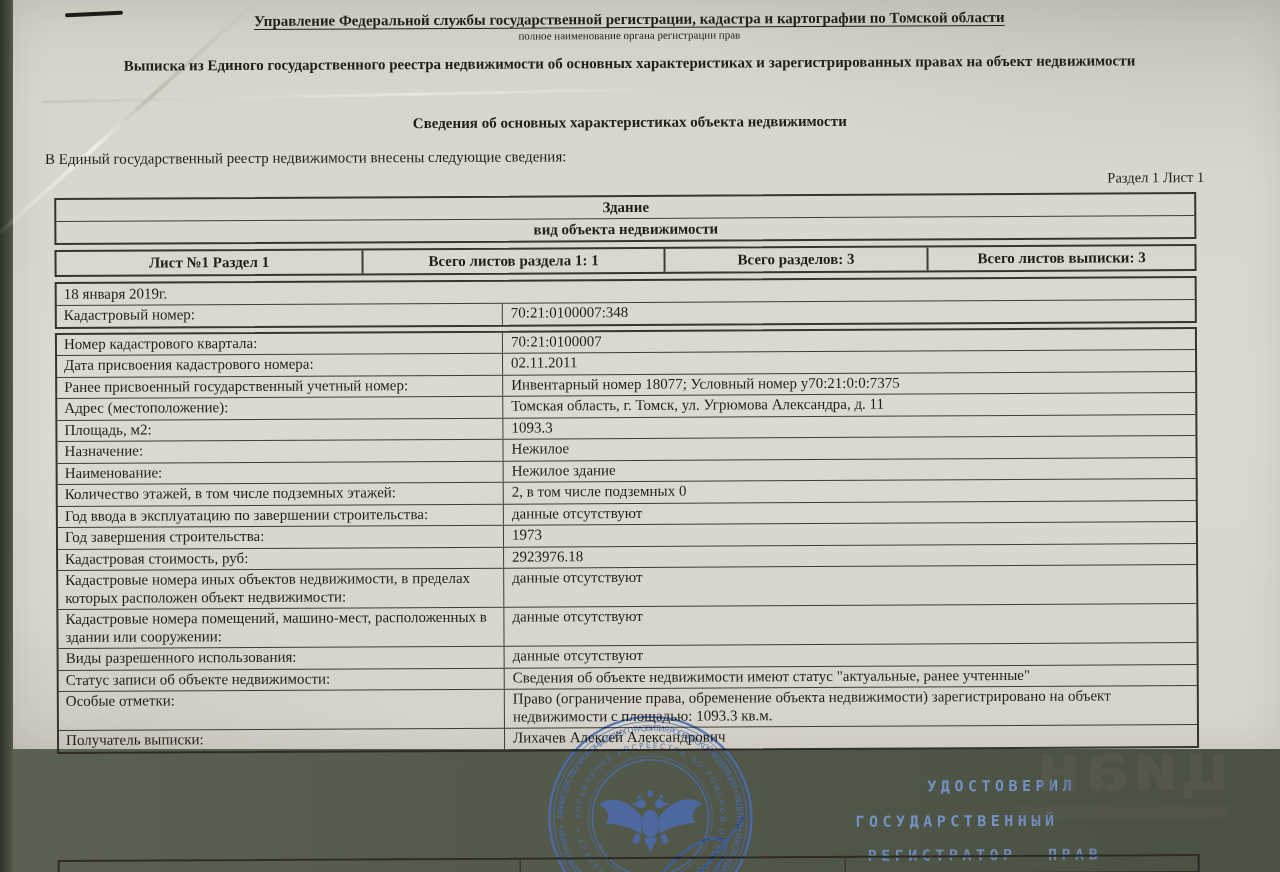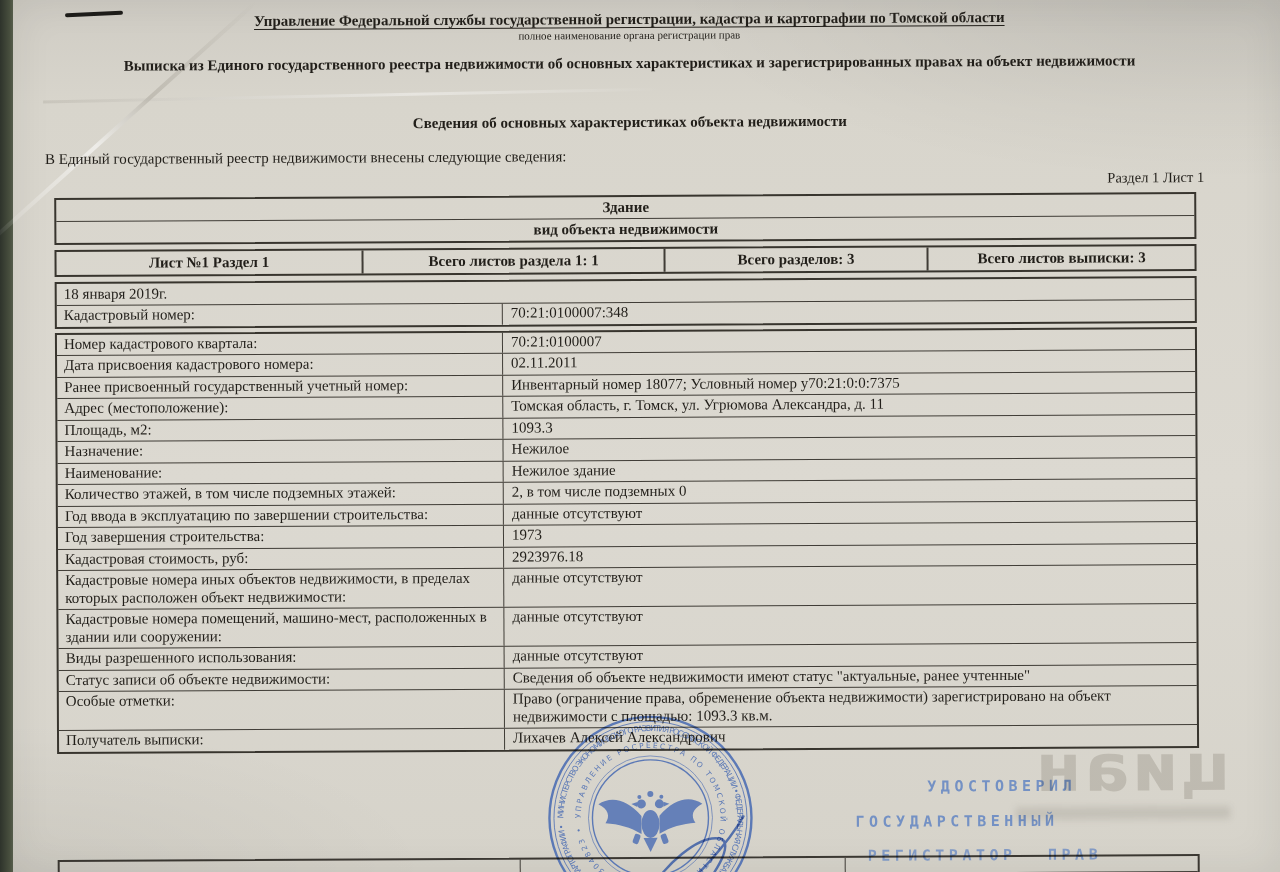--- a/index.html
+++ b/index.html
@@ -2,21 +2,21 @@
 <html><head>
 <meta charset="utf-8">
 <style>
   html,body{margin:0;padding:0;}
   body{
     width:1280px;height:872px;overflow:hidden;position:relative;
     background:linear-gradient(90deg,#2e332b 0,#49503f 10px,#5a6150 14px,#4a5042 100%);
     font-family:"Liberation Serif",serif;color:#221f1a;
   }
   .paper{
-    position:absolute;left:13px;top:0;width:1267px;height:872px;
+    position:absolute;left:13px;top:0;width:1267px;height:749px;
     background:
       radial-gradient(900px 300px at 95% 0%, rgba(0,0,0,.07), transparent 60%),
       radial-gradient(700px 250px at 0% 100%, rgba(0,0,0,.05), transparent 60%),
       linear-gradient(180deg,#cfccc4 0%,#d8d5cc 12%,#dcd9d1 55%,#d6d3ca 100%);
     box-shadow:inset 0 0 40px rgba(0,0,0,.08);
   }
   .crease{position:absolute;pointer-events:none;}
   .crease1{left:-70px;top:120px;width:360px;height:4px;transform:rotate(-42deg);
     background:linear-gradient(90deg,transparent,rgba(255,255,255,.55) 40%,rgba(110,104,92,.22) 60%,transparent);}
   .crease2{left:30px;top:94px;width:620px;height:3px;transform:rotate(-1.2deg);

